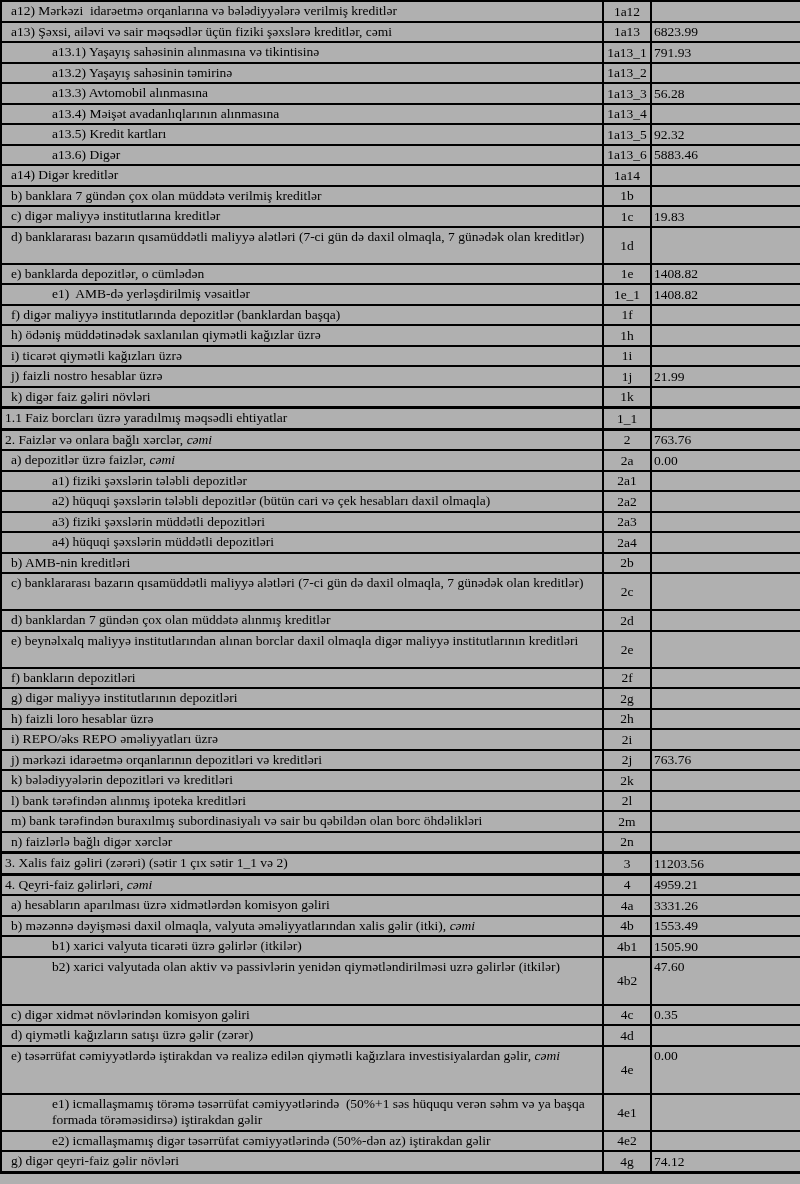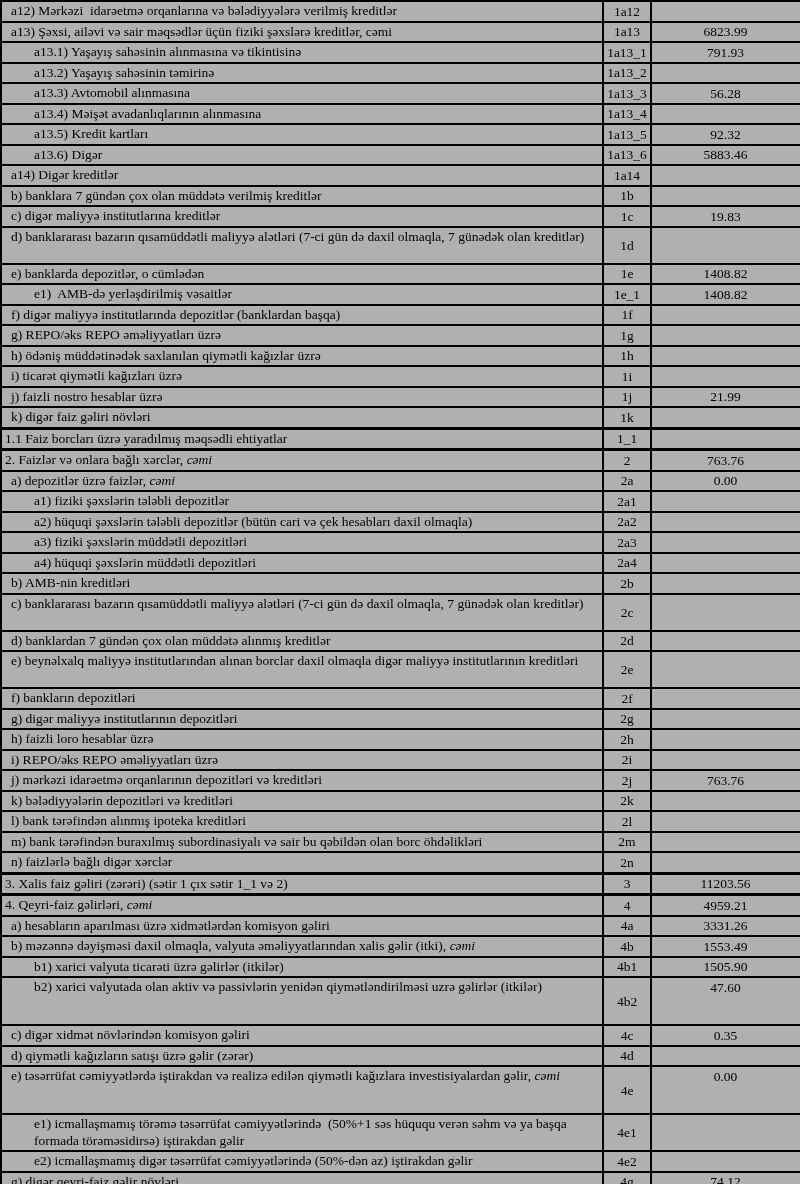--- a/index.html
+++ b/index.html
@@ -31,28 +31,28 @@
   tr.row-s   { height: 15px; }
   tr.row-t37 { height: 37px; }
   tr.row-t35 { height: 48px; }
   td.desc {
     vertical-align: top;
     padding: 1px 4px 1px 9px;
     line-height: 16.5px;
     white-space: pre-wrap;
   }
   td.desc.lvl0 { padding-left: 3px; }
-  td.desc.lvl2 { padding-left: 32px; }
+  td.desc.lvl2 { padding-left: 50px; }
   td.code {
     text-align: center;
     vertical-align: middle;
     line-height: 15px;
   }
   td.val {
-    text-align: center;
+    text-align: left;
     vertical-align: top;
     padding: 1.5px 3px 0 2px;
     line-height: 16px;
   }
   tr.bold { font-weight: normal; }
   tr.bold td { border-top-width: 3px; }
   span.ital { font-style: italic; }
 </style>
 </head>
 <body>
@@ -147,25 +147,20 @@
     <td class="code">1e_1</td>
     <td class="val">1408.82</td>
   </tr>
 
   <tr class="row-s">
     <td class="desc lvl1"><span class="lbl">f) digər maliyyə institutlarında depozitlər (banklardan başqa)</span><span class="ital"></span></td>
     <td class="code">1f</td>
     <td class="val"></td>
   </tr>
 
-  <tr class="row-s">
-    <td class="desc lvl1"><span class="lbl">g) REPO/əks REPO əməliyyatları üzrə</span><span class="ital"></span></td>
-    <td class="code">1g</td>
-    <td class="val"></td>
-  </tr>
 
   <tr class="row-s">
     <td class="desc lvl1"><span class="lbl">h) ödəniş müddətinədək saxlanılan qiymətli kağızlar üzrə</span><span class="ital"></span></td>
     <td class="code">1h</td>
     <td class="val"></td>
   </tr>
 
   <tr class="row-s">
     <td class="desc lvl1"><span class="lbl">i) ticarət qiymətli kağızları üzrə</span><span class="ital"></span></td>
     <td class="code">1i</td>

